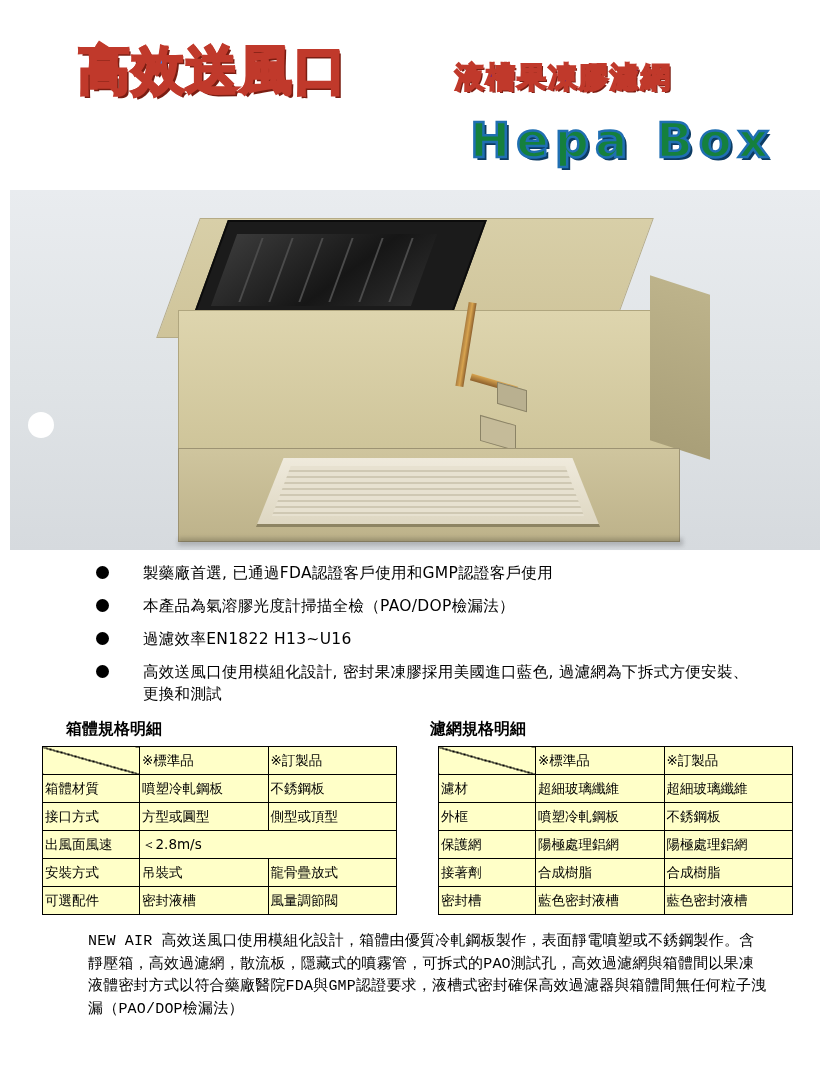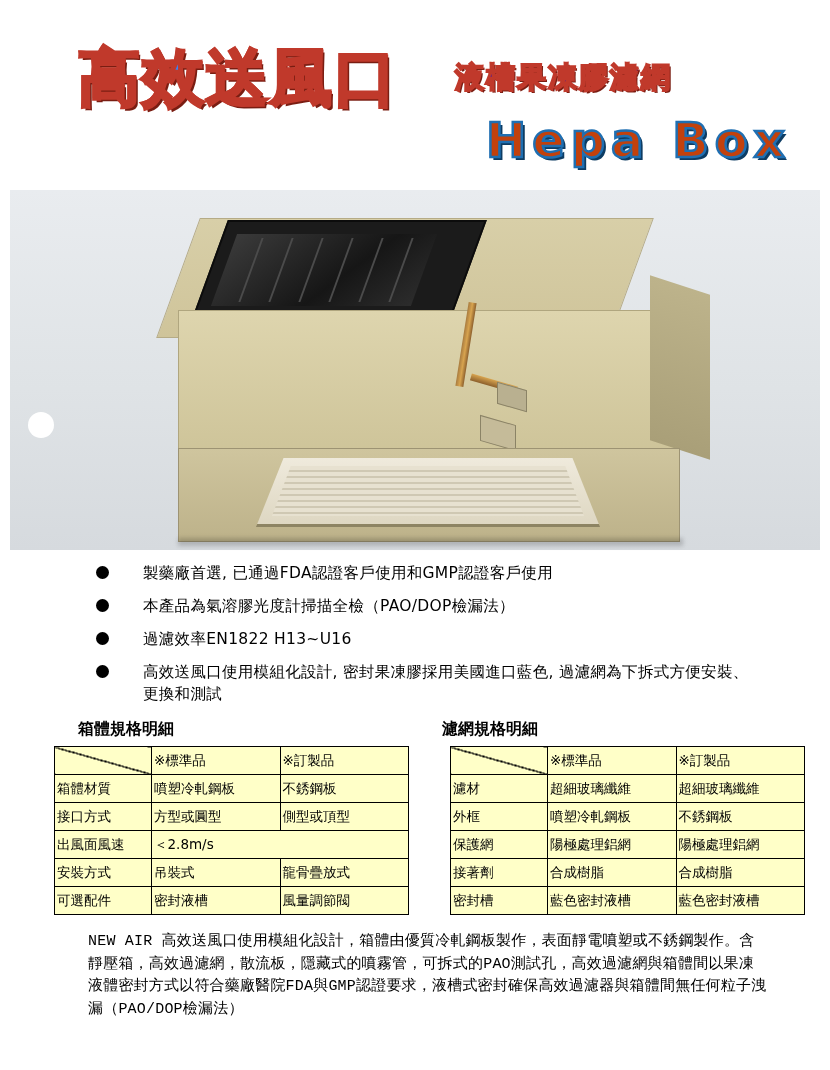--- a/index.html
+++ b/index.html
@@ -18,21 +18,21 @@
 
   
   .header {
     position: relative;
     height: 190px;
   }
   .title-main {
     position: absolute;
     left: 78px;
     top: 36px;
-    font-size: 62px;
+    font-size: 52px;
     font-weight: bold;
     letter-spacing: 2px;
     color: #3b82f6;
     -webkit-text-stroke: 3px #c0392b;
     text-shadow:
       3px 3px 0 #7a1d12,
       -1px -1px 0 #c0392b,
       2px 0 0 #c0392b;
     font-family: "DejaVu Sans", sans-serif;
   }
@@ -47,26 +47,25 @@
     text-shadow: 2px 2px 0 #7a1d12;
     letter-spacing: 2px;
     font-family: "DejaVu Sans", sans-serif;
   }
   .title-hepa {
     position: absolute;
     left: 470px;
     top: 112px;
     font-size: 48px;
     font-weight: bold;
-    color: #c2410c;
+    color: #15803d;
     -webkit-text-stroke: 2.5px #1f6fb2;
     text-shadow: 3px 3px 0 #0d3c63;
     letter-spacing: 6px;
     font-family: "DejaVu Sans", sans-serif;
-    margin-left: 16px;
   }
 
   
   .photo-area {
     position: relative;
     height: 360px;
     margin: 0 10px;
   }
   .photo-bg {
     position: absolute;
@@ -240,21 +239,21 @@
     font-size: 15.5px;
     line-height: 1.42;
     font-family: "DejaVu Sans", sans-serif;
     letter-spacing: 0.3px;
   }
 
   
   .tables-wrap {
     position: relative;
     margin-top: 14px;
-    padding-left: 36px;
+    padding-left: 24px;
     display: flex;
     gap: 16px;
   }
   .table-block {
     width: 380px;
   }
   .table-caption {
     font-size: 16px;
     font-weight: bold;
     margin: 0 0 6px 42px;

